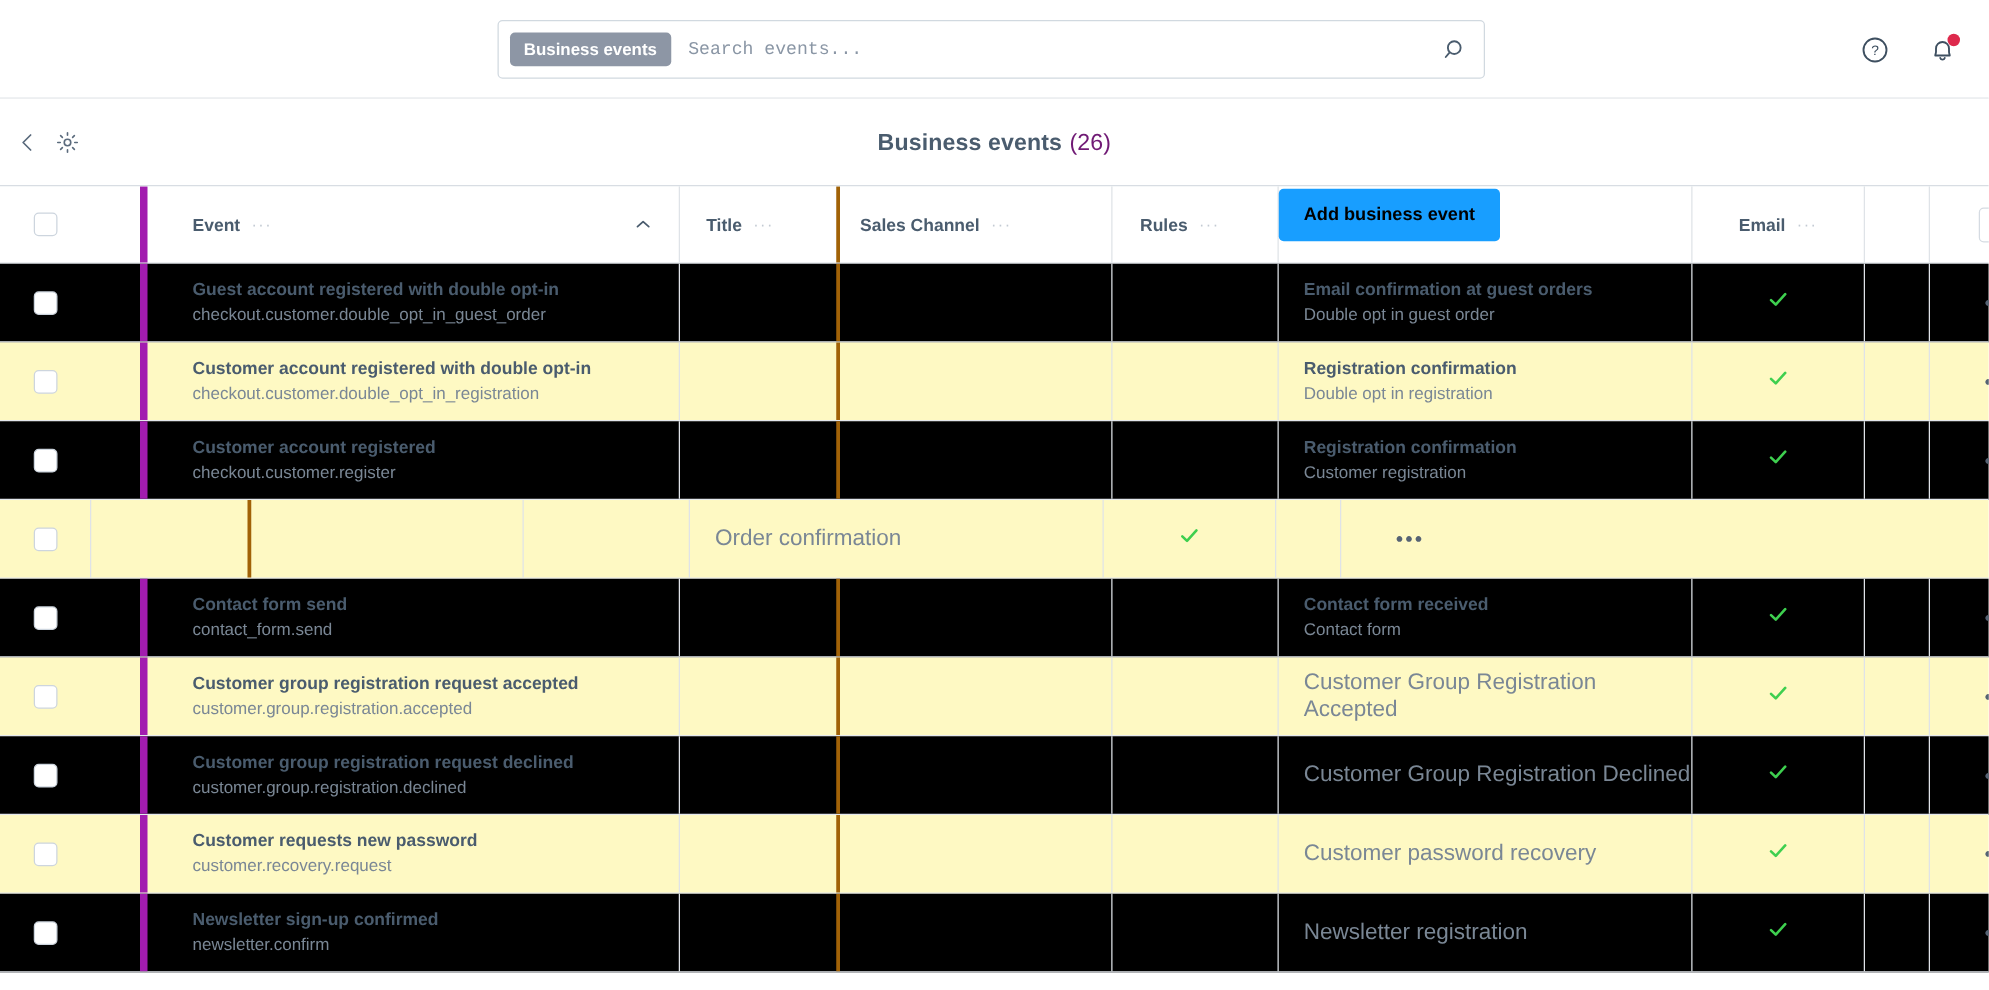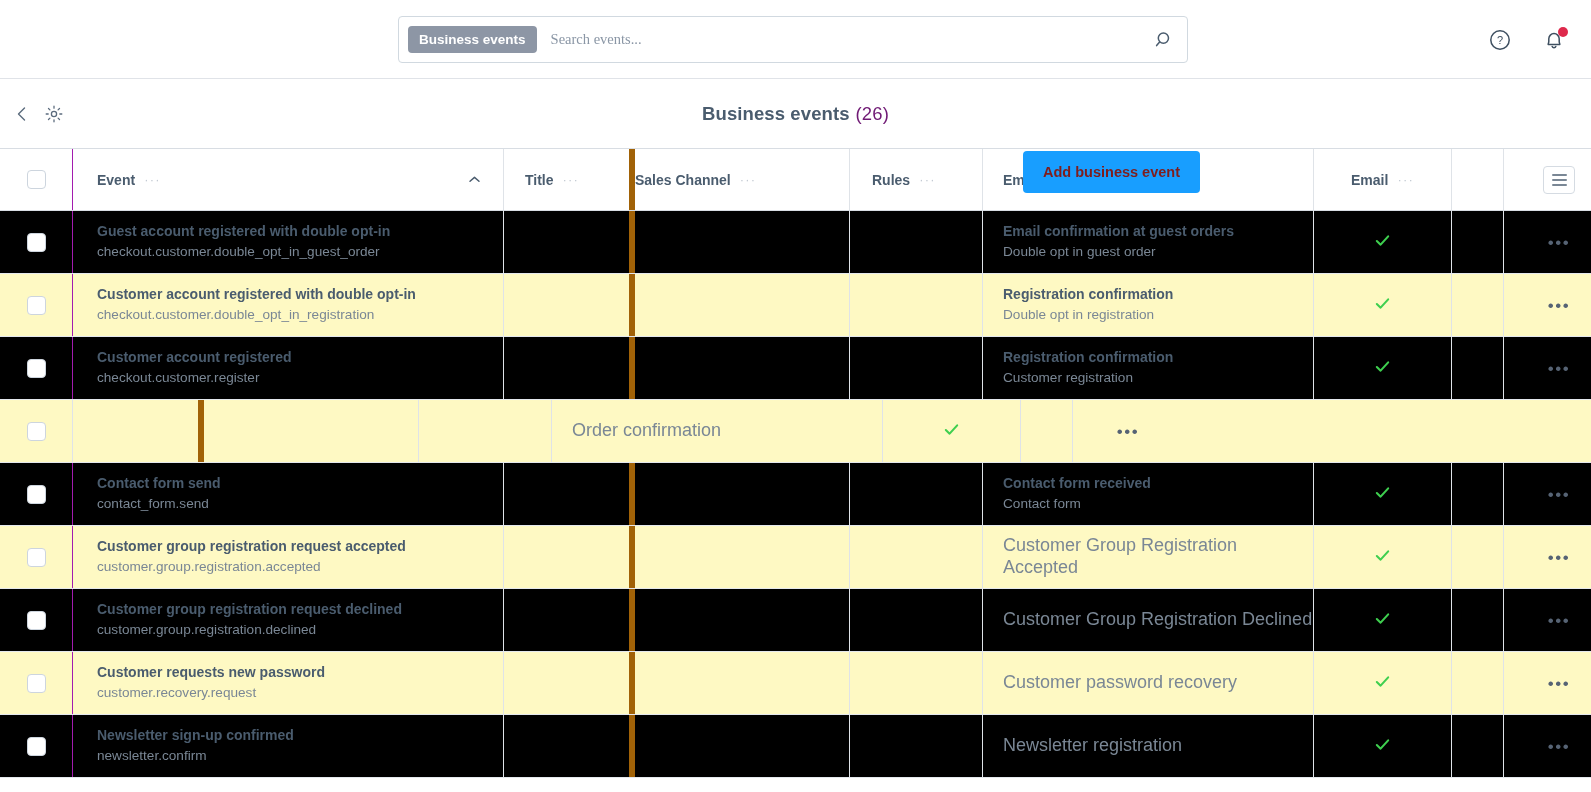--- a/index.html
+++ b/index.html
@@ -45,21 +45,21 @@
     padding: 7px 11px;
     line-height: 1;
     white-space: nowrap;
     cursor: pointer;
   }
   .search-input {
     flex: 1;
     border: none;
     outline: none;
     background: transparent;
-    font-family: Liberation Serif, serif;
+    font-family: Liberation Mono, monospace;
     font-size: 14.5px;
     color: #6d28d9;
     padding: 0 14px;
     height: 100%;
   }
   .search-input::placeholder { color: #8a96a5; }
   .search-icon { width: 20px; height: 20px; flex: 0 0 auto; cursor: pointer; }
 
   .topbar-actions {
     position: absolute;
@@ -112,21 +112,21 @@
     font-weight: normal;
     color: #701a75;
     margin-left: 6px;
   }
   .add-btn {
     position: absolute;
     right: 391px;
     top: 93px;
     transform: translateY(-50%);
     background: #189eff;
-    color: #7f1d1d;
+    color: #000000;
     border: none;
     border-radius: 4px;
     font-family: "Liberation Sans", sans-serif;
     font-size: 14.5px;
     font-weight: bold;
     padding: 13px 20px;
     cursor: pointer;
     white-space: nowrap;
   }
 
@@ -147,23 +147,23 @@
   }
   .trow {
     height: 63px;
     border-bottom: 1px solid #e4e8ed;
     background: #000000;
   }
   .trow.alt { background: #fef9c3; }
 
   .c { display: flex; align-items: center; flex: 0 0 auto; }
   .c-sel      { width: 72px;  justify-content: center; }
-  .c-event    { width: 431px; border-left: 1px solid #a21caf; padding-left: 24px; }
+  .c-event    { width: 431px; border-left: 6px solid #a21caf; padding-left: 36px; margin-left: 40px; }
   .c-title    { width: 126px; border-left: 1px solid #dfe3e8; padding-left: 21px; }
-  .c-channel  { width: 197px; border-left: 6px solid #a16207; }
+  .c-channel  { width: 197px; border-left: 3px solid #a16207; padding-left: 16px; }
   .c-rules    { width: 133px; border-left: 1px solid #dfe3e8; padding-left: 22px; margin-left: 23px; }
   .c-template { width: 331px; border-left: 1px solid #dfe3e8; padding-left: 20px; }
   .c-active   { width: 138px; border-left: 1px solid #dfe3e8; justify-content: center; }
   .c-pad      { width: 52px;  border-left: 1px solid #dfe3e8; }
   .c-actions  { width: 111px; border-left: 1px solid #dfe3e8; justify-content: center; }
 
   .th-label {
     font-size: 14px;
     font-weight: bold;
     color: #4a5c6e;

